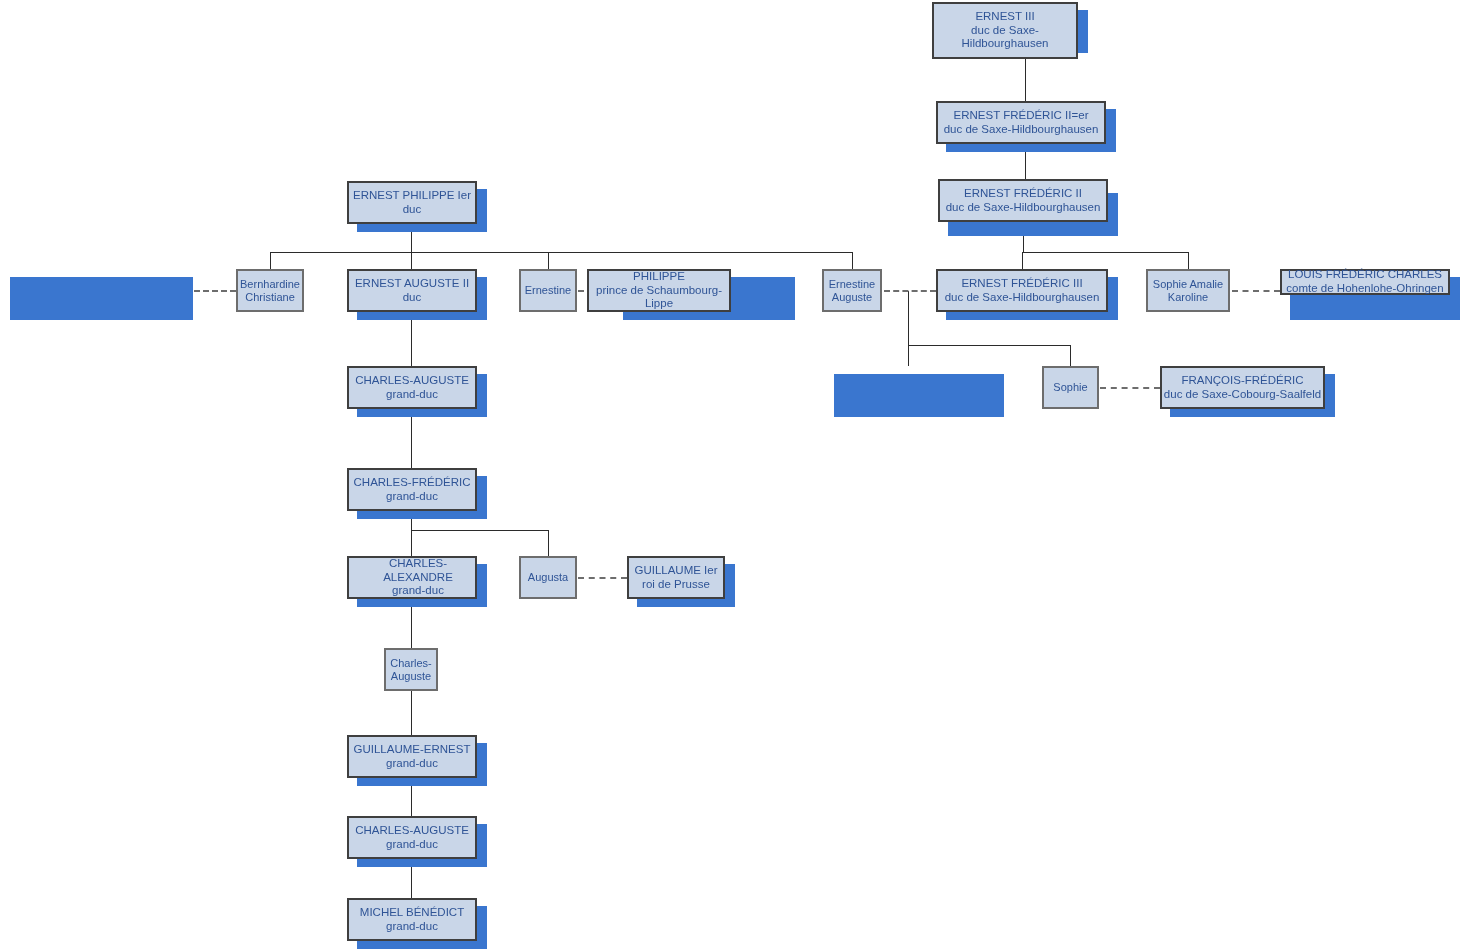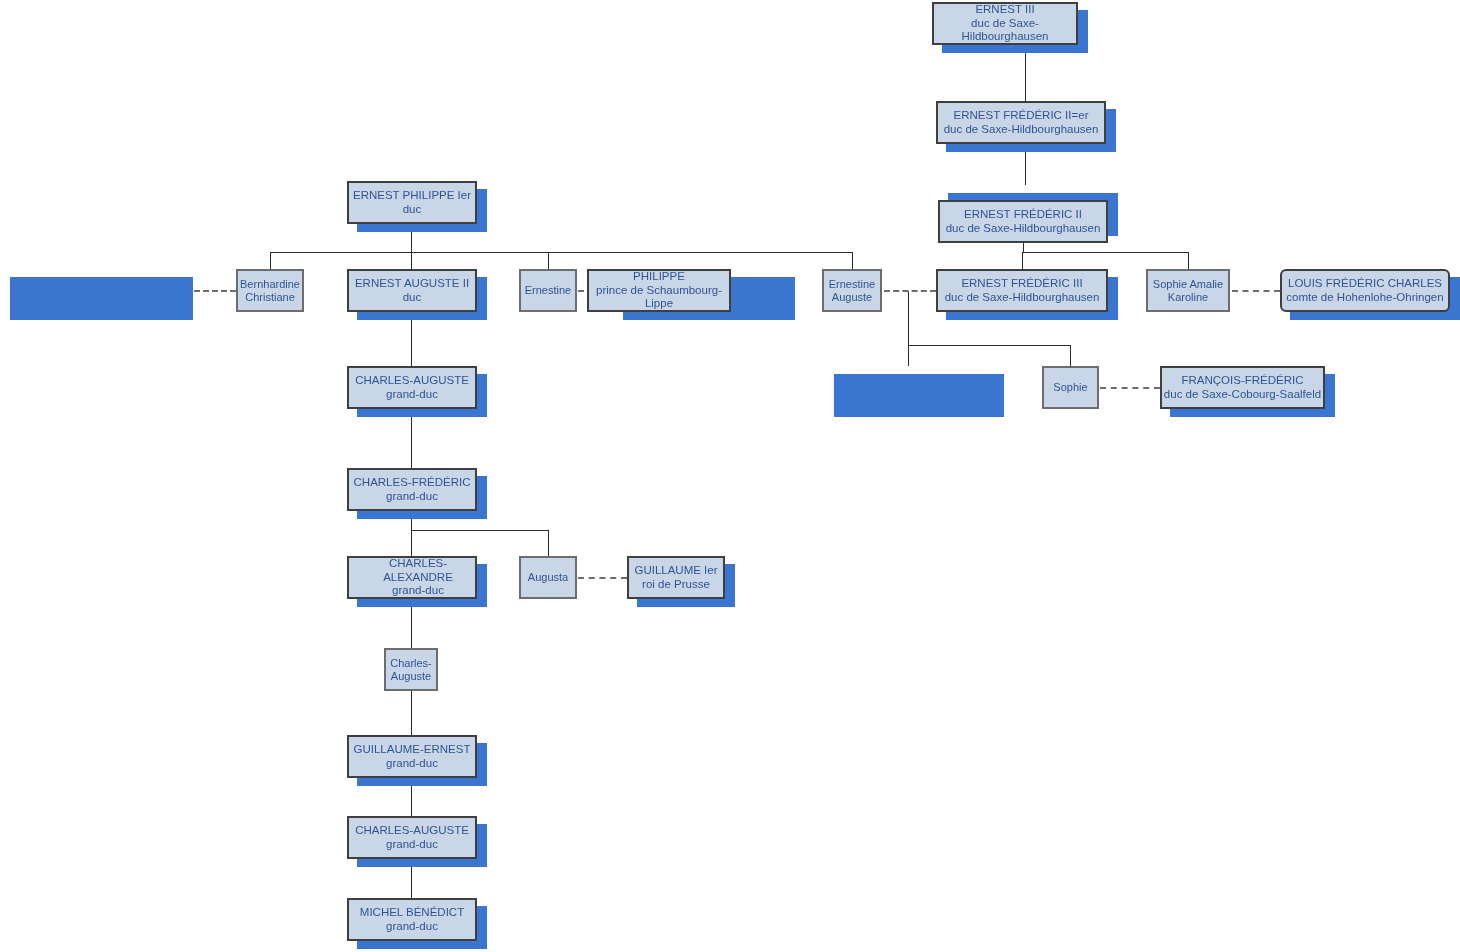--- a/index.html
+++ b/index.html
@@ -76,31 +76,31 @@
     <div class="ln v" style="left: 411px; top: 691px; height: 44px;"></div>
     <div class="ln v" style="left: 411px; top: 778px; height: 38px;"></div>
     <div class="ln v" style="left: 411px; top: 859px; height: 39px;"></div>
     <div class="dash" style="left: 185px; top: 290px; width: 51px;"></div>
     <div class="dash" style="left: 578px; top: 290px; width: 35px;"></div>
     <div class="dash" style="left: 884px; top: 290px; width: 52px;"></div>
     <div class="dash" style="left: 1232px; top: 290px; width: 48px;"></div>
     <div class="dash" style="left: 1100px; top: 387px; width: 60px;"></div>
     <div class="dash" style="left: 578px; top: 577px; width: 49px;"></div>
     <div class="shadow" style="left: 942px; top: 10px; width: 146px; height: 43px;"></div>
-    <div class="node" style="left: 932px; top: 2px; width: 146px; height: 43px;">
+    <div class="node" style="left: 932px; top: 2px; width: 146px; height: 57px;">
       <div class="l1">ERNEST III</div>
       <div class="l2">duc  de Saxe-Hildbourghausen</div>
     </div>
     <div class="shadow" style="left: 946px; top: 109px; width: 170px; height: 43px;"></div>
     <div class="node" style="left: 936px; top: 101px; width: 170px; height: 43px;">
       <div class="l1">ERNEST FRÉDÉRIC II=er</div>
       <div class="l2">duc de Saxe-Hildbourghausen</div>
     </div>
     <div class="shadow" style="left: 948px; top: 193px; width: 170px; height: 43px;"></div>
-    <div class="node" style="left: 938px; top: 200px; width: 170px; height: 43px;">
+    <div class="node" style="left: 938px; top: 179px; width: 170px; height: 43px;">
       <div class="l1">ERNEST FRÉDÉRIC II</div>
       <div class="l2">duc de Saxe-Hildbourghausen</div>
     </div>
     <div class="shadow" style="left: 357px; top: 189px; width: 130px; height: 43px;"></div>
     <div class="node" style="left: 347px; top: 181px; width: 130px; height: 43px;">
       <div class="l1">ERNEST PHILIPPE Ier</div>
       <div class="l2">duc</div>
     </div>
     <div class="shadow" style="left: 10px; top: 277px; width: 183px; height: 43px;"></div>
     <div class="node small" style="left: 236px; top: 269px; width: 68px; height: 43px;">
@@ -127,21 +127,21 @@
     <div class="shadow" style="left: 946px; top: 277px; width: 172px; height: 43px;"></div>
     <div class="node" style="left: 936px; top: 269px; width: 172px; height: 43px;">
       <div class="l1">ERNEST FRÉDÉRIC III</div>
       <div class="l2">duc de Saxe-Hildbourghausen</div>
     </div>
     <div class="node small" style="left: 1146px; top: 269px; width: 84px; height: 43px;">
       <div class="l1">Sophie Amalie</div>
       <div class="l2">Karoline</div>
     </div>
     <div class="shadow" style="left: 1290px; top: 277px; width: 170px; height: 43px;"></div>
-    <div class="node" style="left: 1280px; top: 269px; width: 170px; height: 43px; border-radius: 6px;">
+    <div class="node" style="left: 1280px; top: 269px; width: 170px; height: 26px;">
       <div class="l1">LOUIS FRÉDÉRIC CHARLES</div>
       <div class="l2">comte de Hohenlohe-Ohringen</div>
     </div>
     <div class="shadow" style="left: 834px; top: 374px; width: 170px; height: 43px;"></div>
     <div class="node small" style="left: 1042px; top: 366px; width: 57px; height: 43px;">
       <div class="l1">Sophie</div>
     </div>
     <div class="shadow" style="left: 1170px; top: 374px; width: 165px; height: 43px;"></div>
     <div class="node" style="left: 1160px; top: 366px; width: 165px; height: 43px;">
       <div class="l1">FRANÇOIS-FRÉDÉRIC</div>

